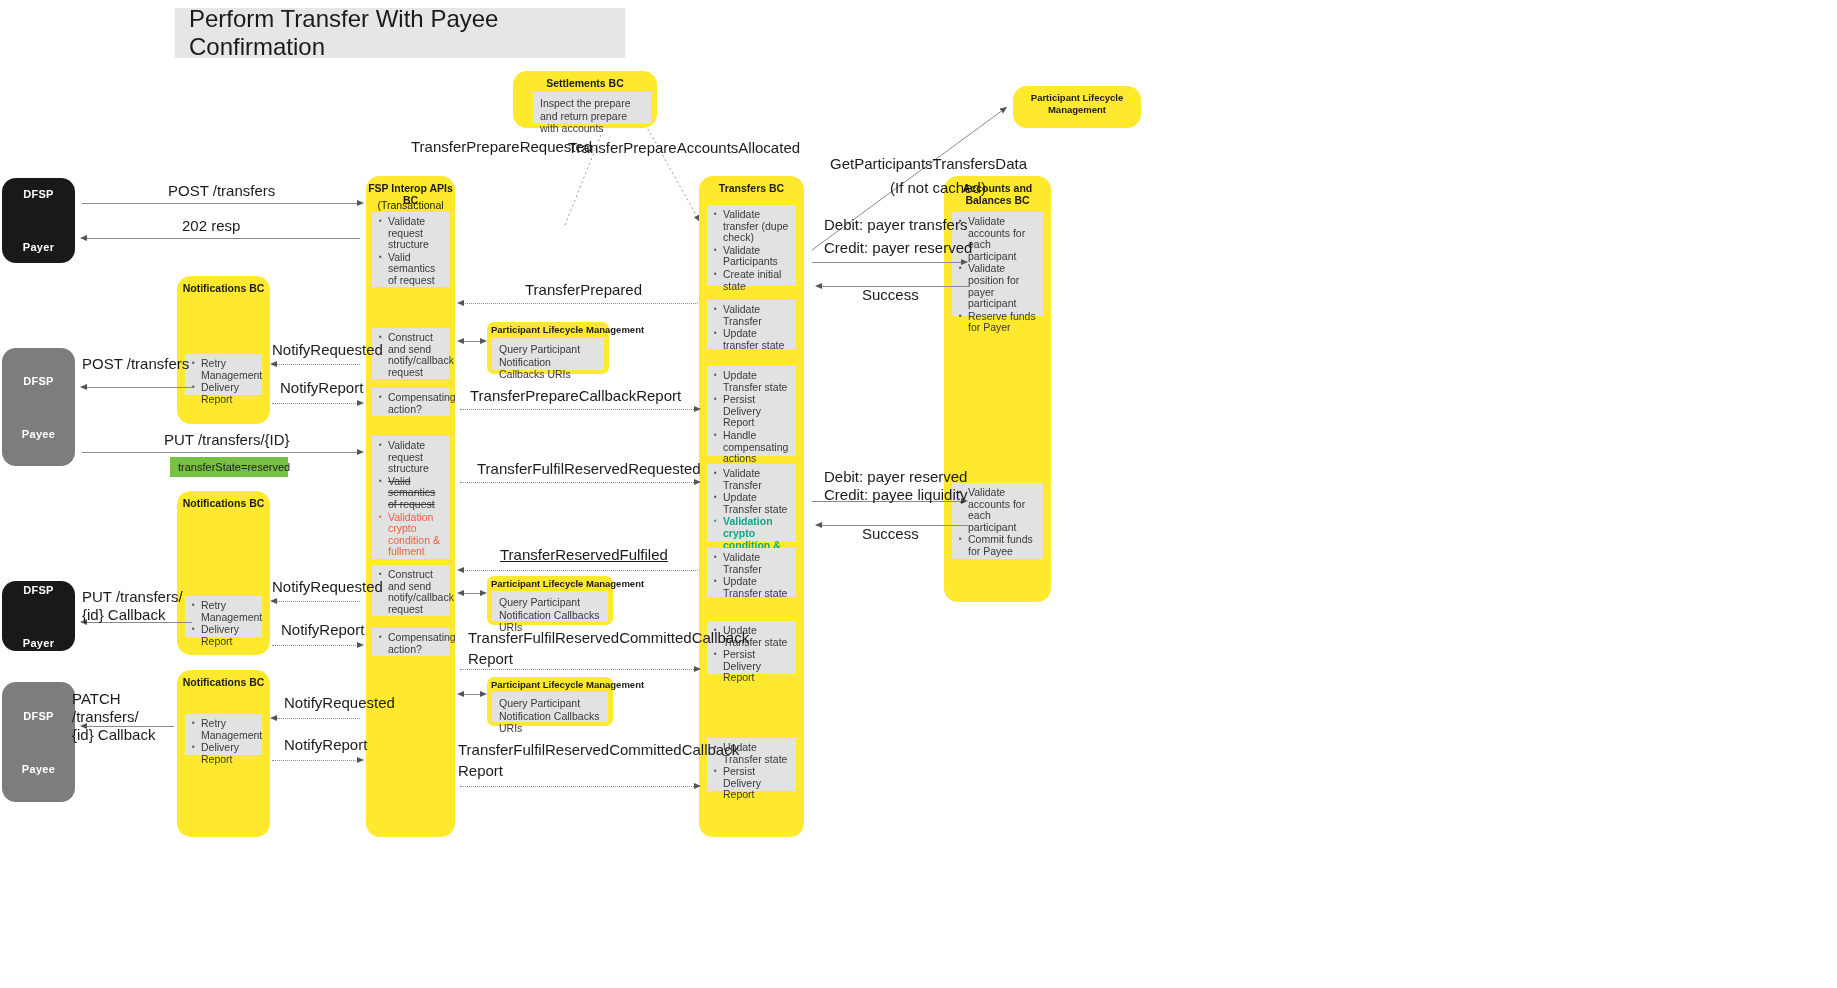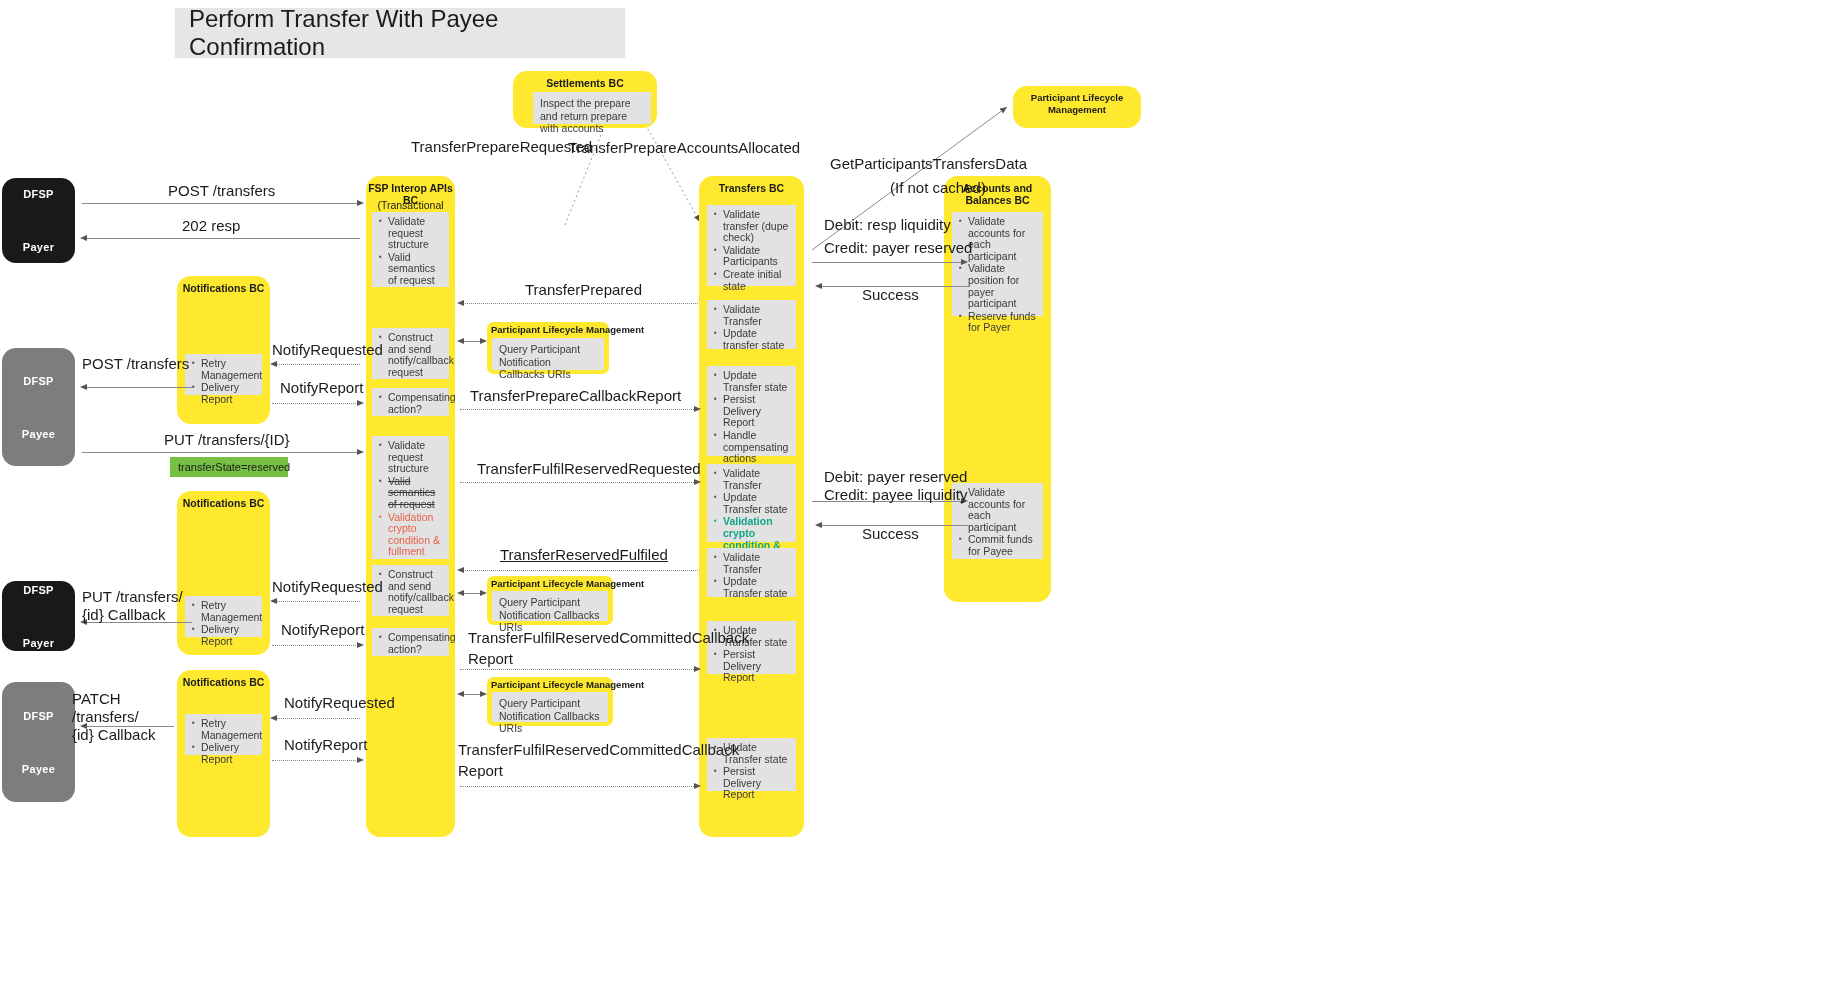--- a/index.html
+++ b/index.html
@@ -362,21 +362,21 @@
 
 <div class="abs dline" style="left:460px;top:786px;width:238px;"></div>
 <div class="arrow-r abs" style="left:694px;top:782.5px;"></div>
 <div class="lbl w" style="left:458px;top:739px;width:250px;line-height:21px;">TransferFulfilReservedCommittedCallback Report</div>
 
 <div class="lbl" style="left:830px;top:155px;">GetParticipantsTransfersData</div>
 <div class="lbl" style="left:890px;top:179px;">(If not cached)</div>
 
 <div class="abs hline" style="left:812px;top:262px;width:152px;"></div>
 <div class="arrow-r abs" style="left:961px;top:258.5px;"></div>
-<div class="lbl" style="left:824px;top:216px;">Debit: resp liquidity</div>
+<div class="lbl" style="left:824px;top:216px;">Debit: payer transfers</div>
 <div class="lbl" style="left:824px;top:239px;">Credit: payer reserved</div>
 
 <div class="abs hline" style="left:818px;top:286px;width:152px;"></div>
 <div class="arrow-l abs" style="left:815px;top:282.5px;"></div>
 <div class="lbl" style="left:862px;top:286px;">Success</div>
 
 <div class="abs hline" style="left:812px;top:501px;width:152px;"></div>
 <div class="arrow-r abs" style="left:961px;top:497.5px;"></div>
 <div class="lbl" style="left:824px;top:468px;">Debit: payer reserved</div>
 <div class="lbl" style="left:824px;top:486px;">Credit: payee liquidity</div>

